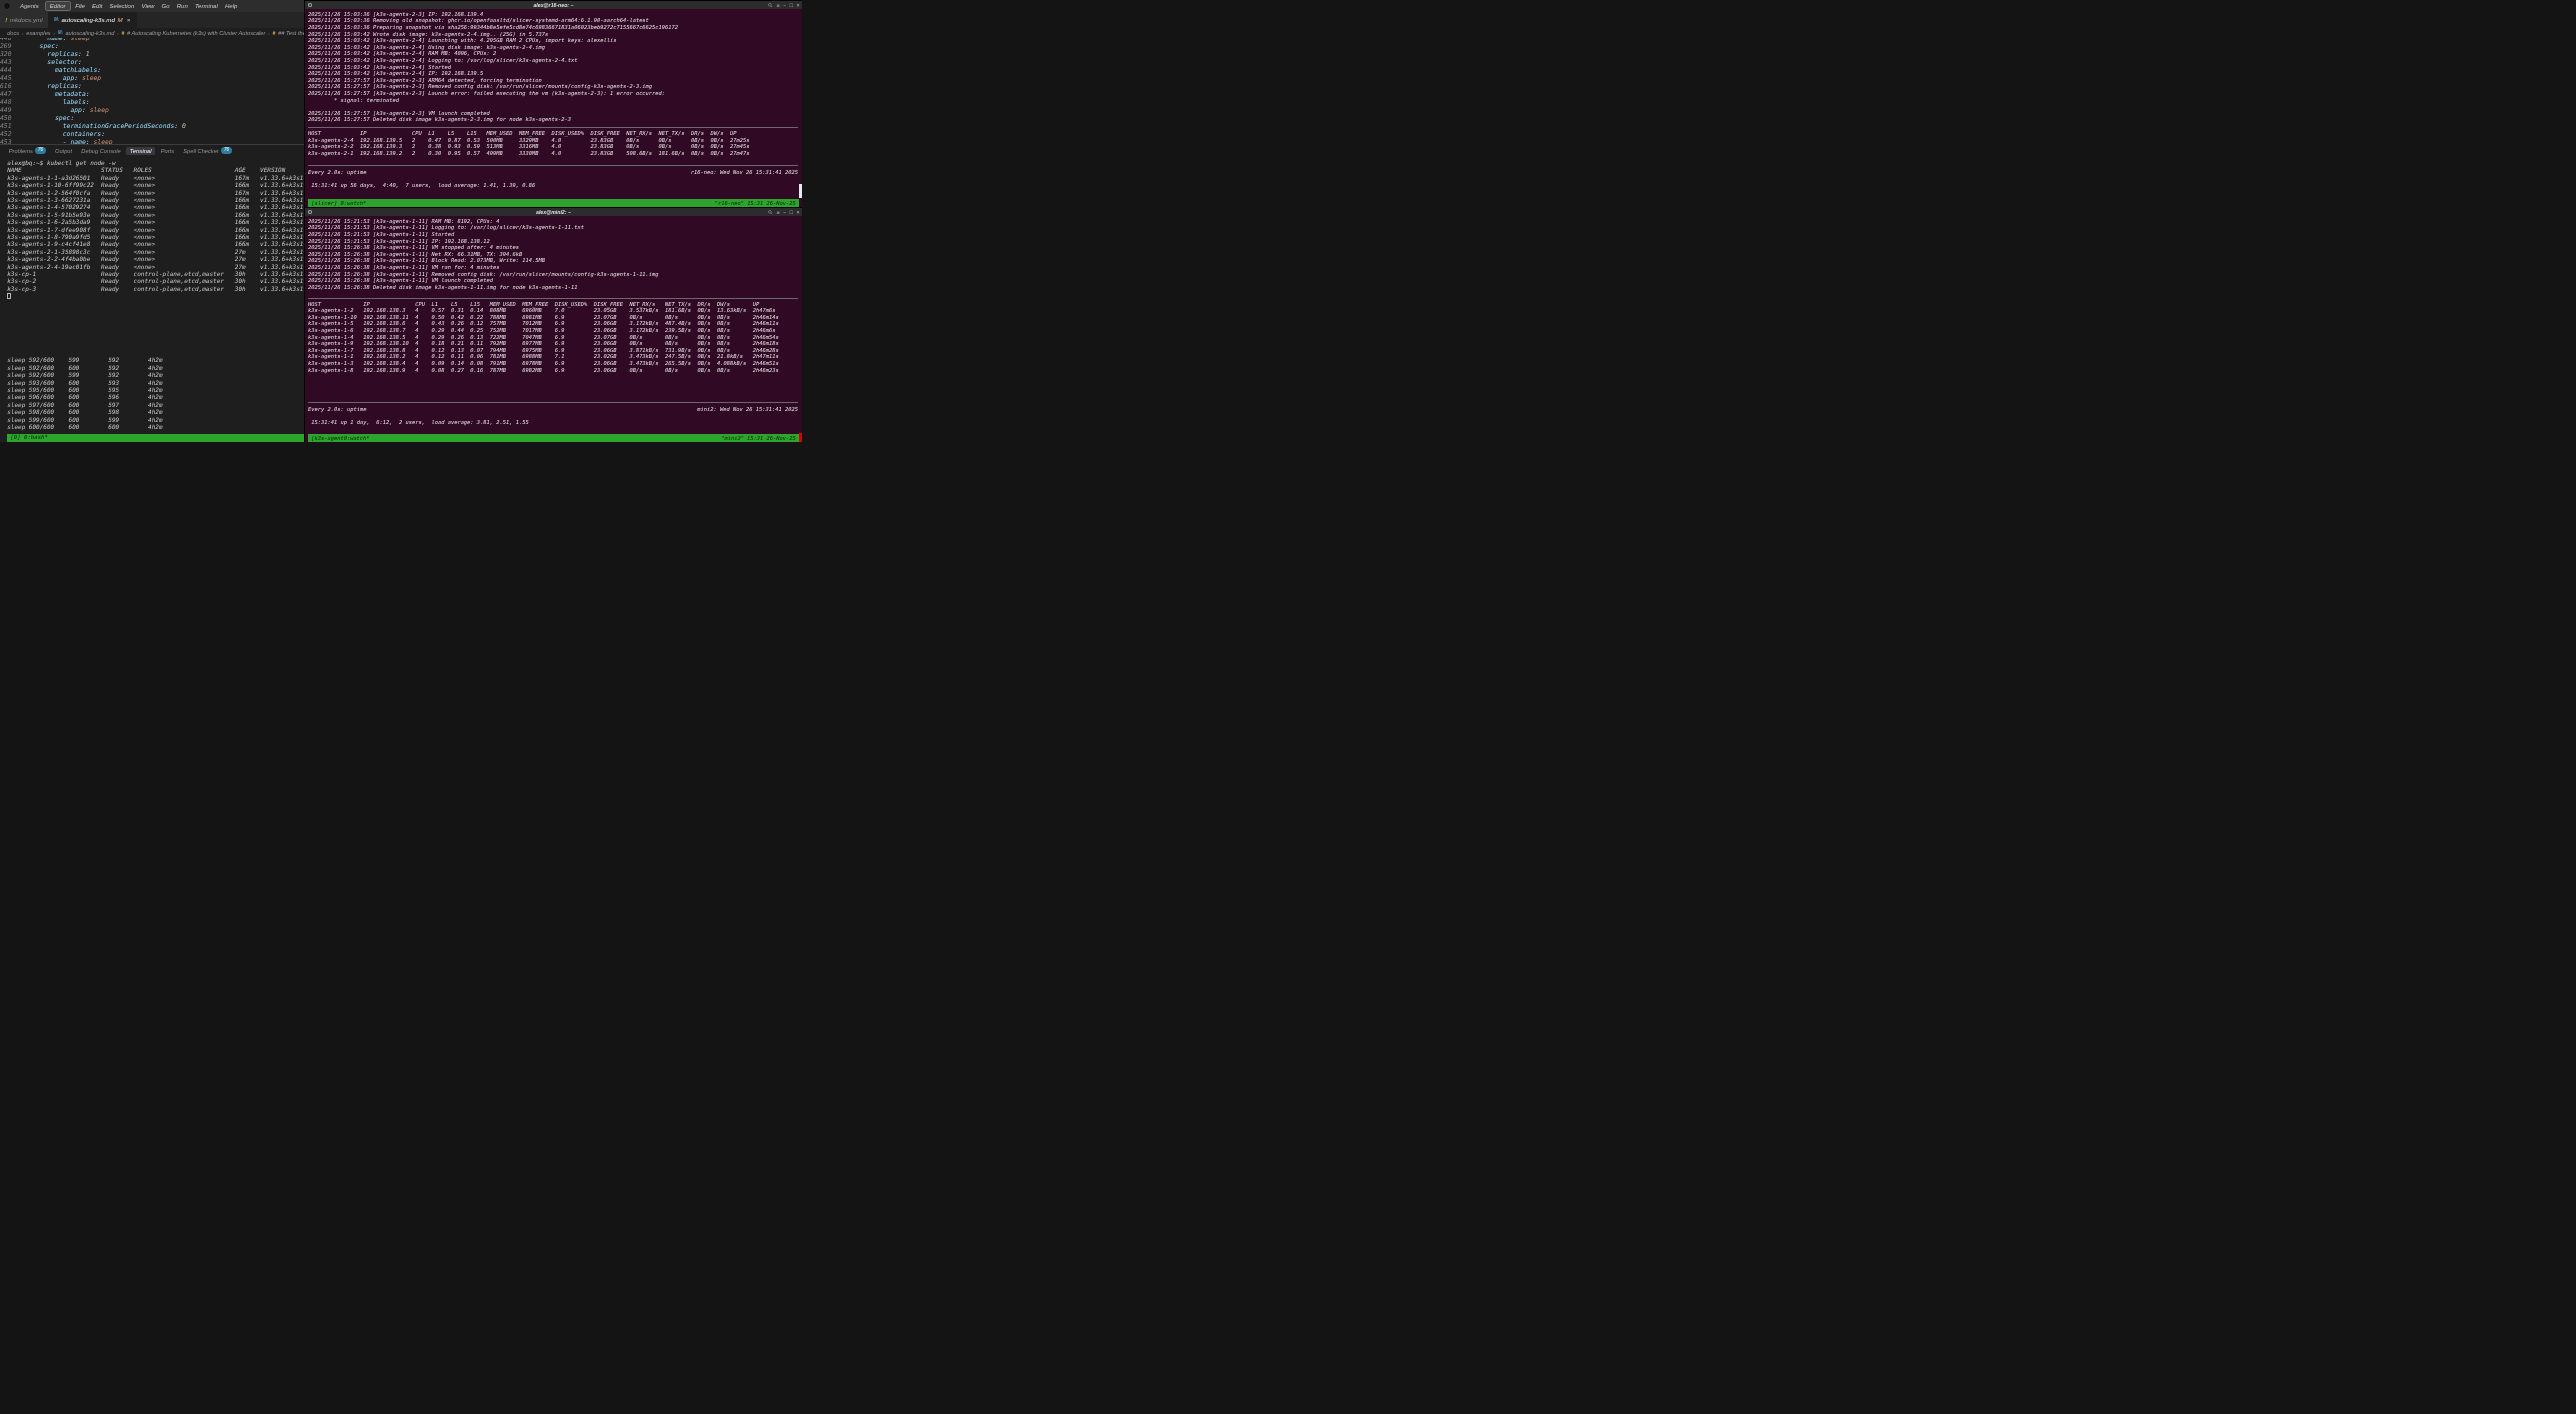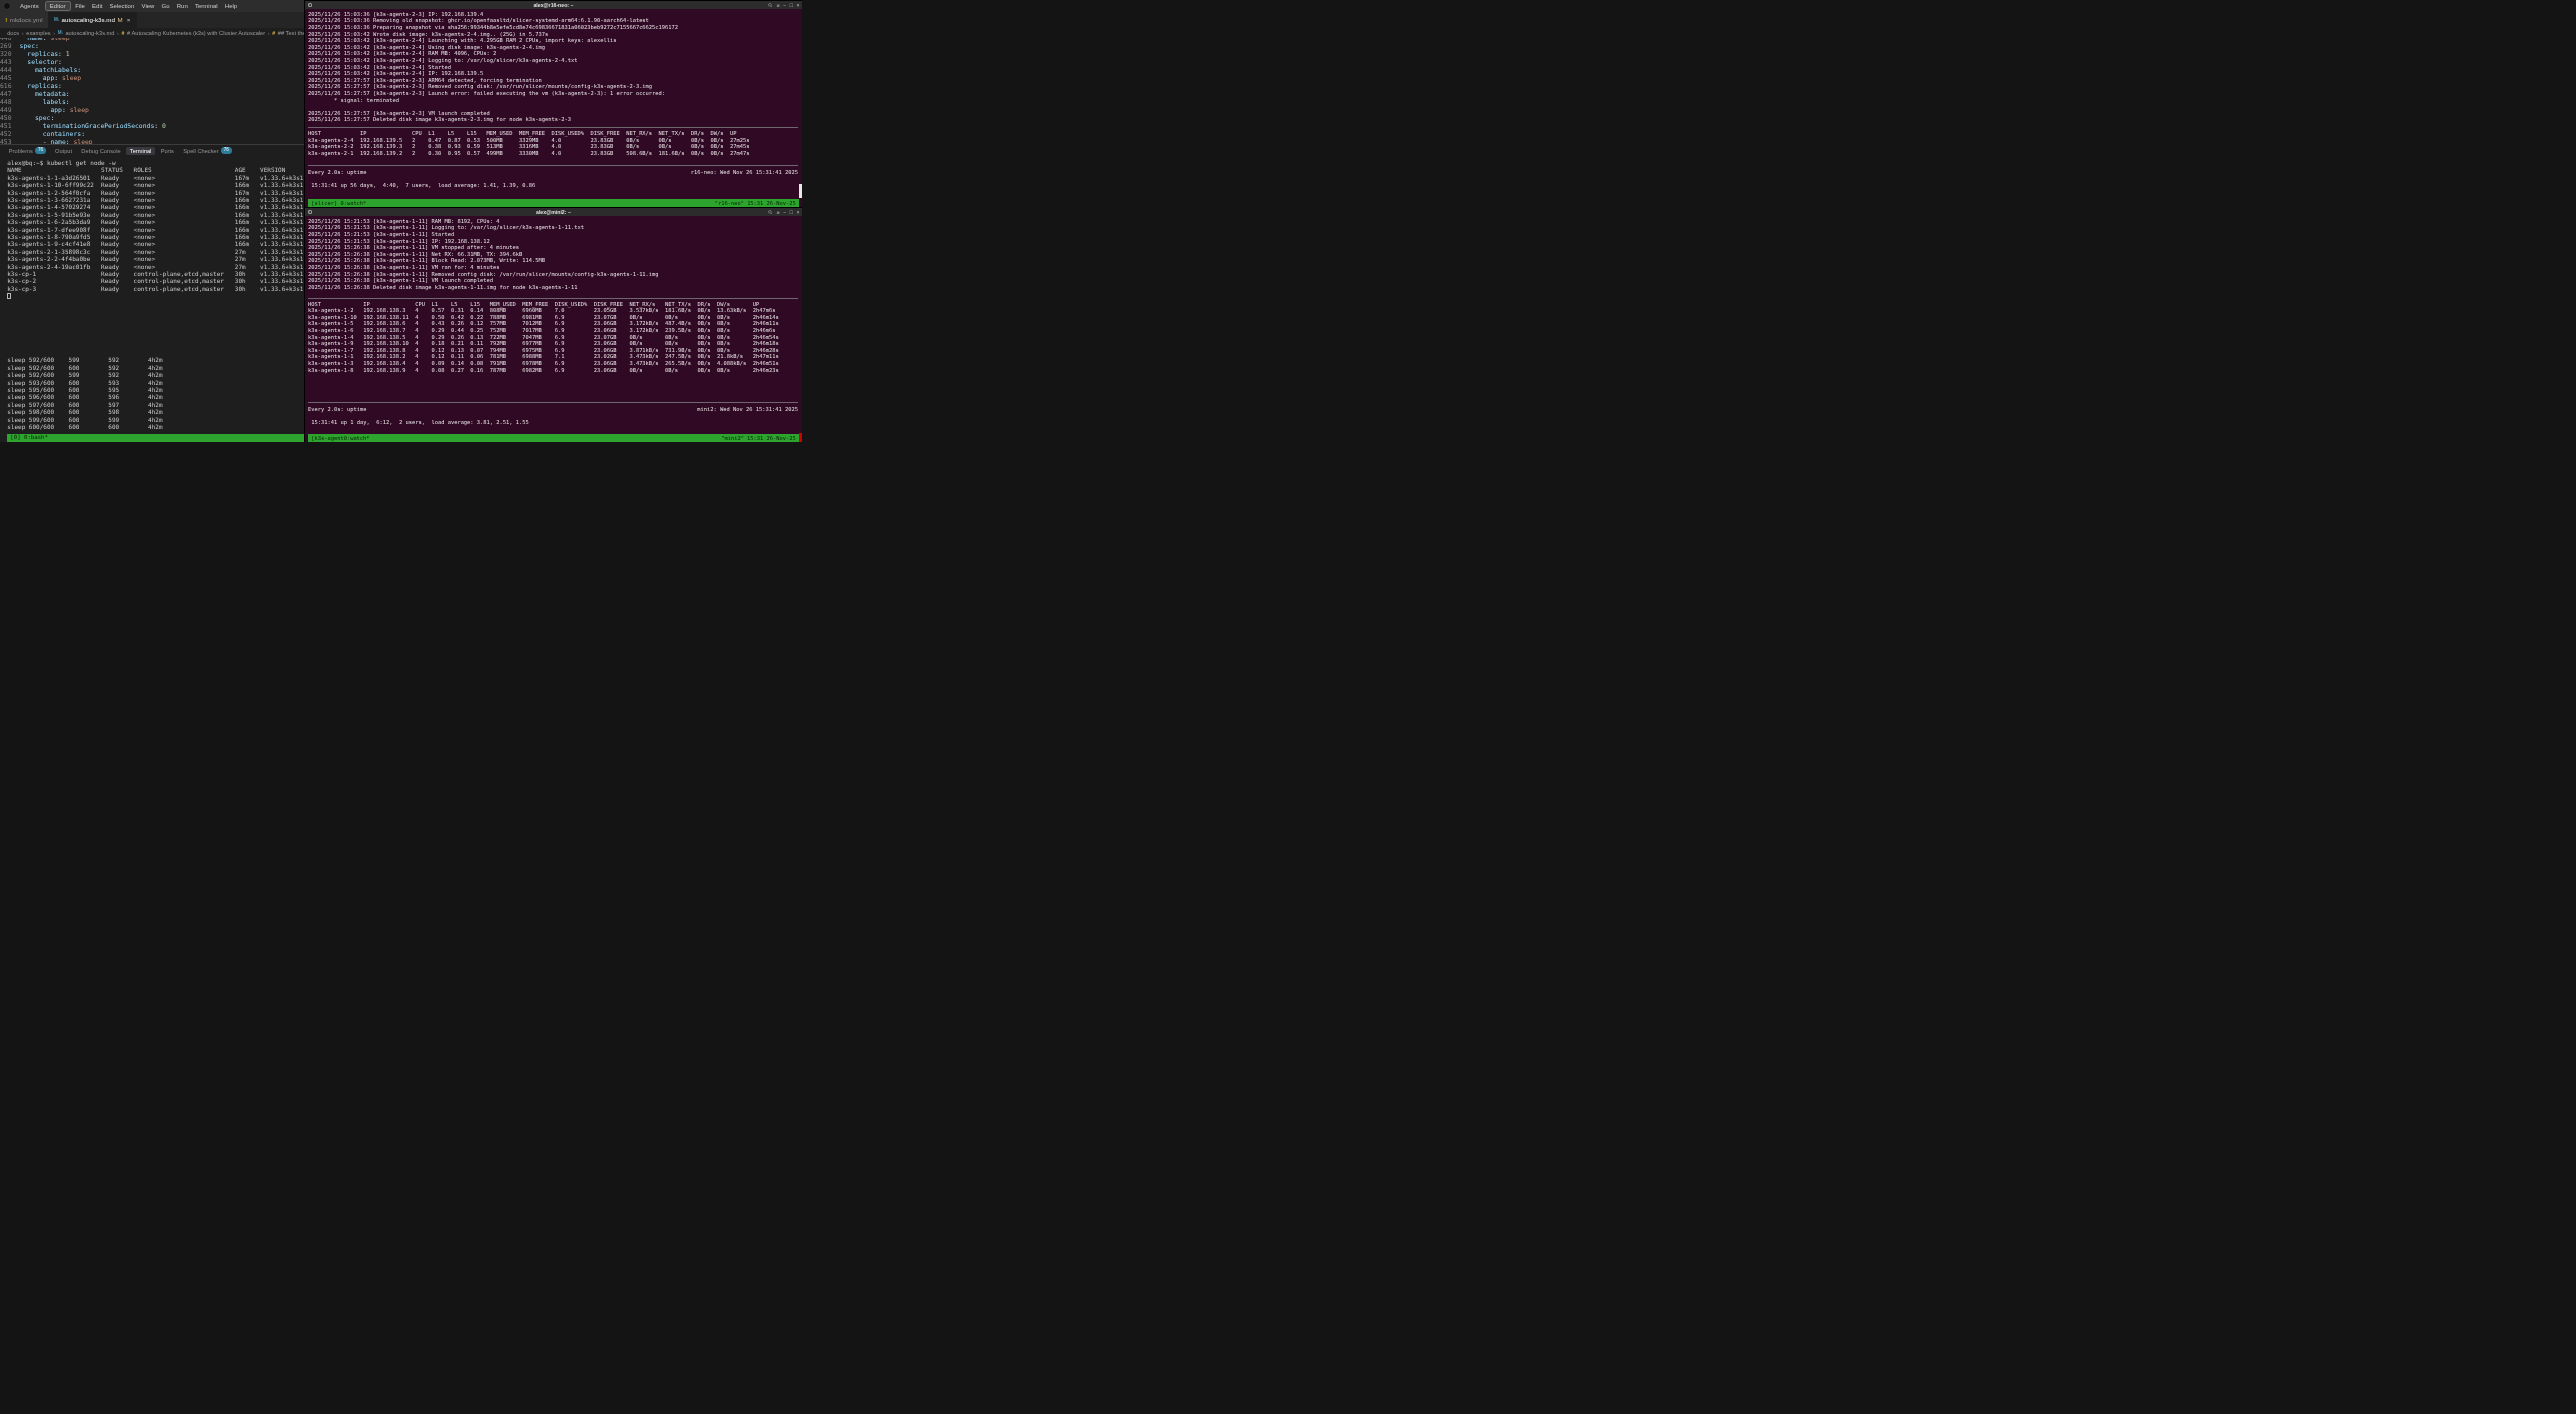--- a/index.html
+++ b/index.html
@@ -1,18 +1,18 @@
 <!DOCTYPE html>
 <html style="font-size:8.2px"><head>
 <meta charset="utf-8">
 <style>
   *{box-sizing:border-box;}
   html,body{margin:0;padding:0;background:#141414;}
   body{width:808px;height:442px;overflow:hidden;font-family:"Liberation Sans",sans-serif;}
-  .screen{display:flex;width:802px;height:442px;}
+  .screen{display:flex;width:802px;height:442px;font-style:italic;}
 
   
   .vscode{width:305px;height:100%;display:flex;flex-direction:column;background:#1e1e1e;border-right:0.5px solid #000;}
   .menubar{height:12px;background:#2d2d2d;display:flex;align-items:center;color:#cccccc;font-size:6px;flex:none;}
   .app-logo{width:7.7px;height:7.7px;border-radius:50%;background:#111;border:0.5px solid #3a3a3a;margin:0 4.1px 0 3.1px;flex:none;}
   .app-tab{padding:1px 4.1px;margin-right:1px;border:0.5px solid transparent;border-radius:2.1px;white-space:nowrap;}
   .app-tab.active{background:#3f3f3f;border-color:#6a6a6a;}
   .menu-item{padding:0 3.6px;white-space:nowrap;}
   .tabbar{height:15.5px;background:#252526;display:flex;flex:none;}
   .tab{display:flex;align-items:center;gap:2.6px;padding:0 5.2px;background:#2d2d2d;color:#969696;font-size:6.2px;border-right:0.5px solid #1e1e1e;white-space:nowrap;}
@@ -21,21 +21,21 @@
   .ico-md{color:#519aba;font-size:4.6px;font-weight:bold;letter-spacing:-0.5px;}
   .git-m{color:#e2c08d;}
   .tab .close{color:#c5c5c5;margin-left:1.5px;}
   .breadcrumb{height:10.3px;display:flex;align-items:center;padding-left:7.2px;color:#9d9d9d;font-size:5.7px;gap:2.6px;white-space:nowrap;overflow:hidden;flex:none;}
   .crumb-sep{color:#6e6e6e;}
   .sym-ico{color:#e2b341;font-weight:bold;font-size:5.2px;}
   .editor{height:106px;overflow:hidden;font-family:"DejaVu Sans Mono",monospace;font-size:6.4px;line-height:8px;flex:none;}
   .code-line{display:flex;}
   .code-line:first-child{margin-top:-4.1px;}
   .ln{width:19.6px;text-align:right;padding-right:8.2px;color:#858585;flex:none;}
-  .code{white-space:pre;}
+  .code{white-space:pre;margin-left:20px;}
   .key{color:#9cdcfe;} .str{color:#ce9178;} .num{color:#b5cea8;} .pl{color:#d4d4d4;}
   .panelbar{height:13px;border-top:0.5px solid #3c3c3c;display:flex;align-items:center;padding-left:5.2px;gap:2.1px;flex:none;}
   .panel-tab{display:flex;align-items:center;gap:2.6px;color:#969696;font-size:5.7px;padding:1px 3.6px;border-radius:1.5px;white-space:nowrap;}
   .panel-tab.active{color:#ffffff;background:#37373d;}
   .badge{background:#2d7d9a;color:#fff;font-size:4.6px;border-radius:4.1px;padding:0 2.6px;height:6.7px;line-height:6.7px;}
   .term-left{flex:1;overflow:hidden;display:flex;flex-direction:column;padding:2.1px 0 0 7.2px;font-family:"DejaVu Sans Mono",monospace;font-size:6px;line-height:7.4px;color:#cccccc;}
   pre{margin:0;font:inherit;white-space:pre;}
   .cursor-block{width:3.6px;height:6.2px;border:0.5px solid #bbbbbb;margin-top:1px;}
   .sleep-block{margin-top:57px;}
   .tmuxbar{height:8.2px;background:#2da42d;color:#052405;font-family:"DejaVu Sans Mono",monospace;font-size:5.7px;display:flex;align-items:center;justify-content:space-between;padding:0 3.1px;flex:none;margin-top:auto;}

